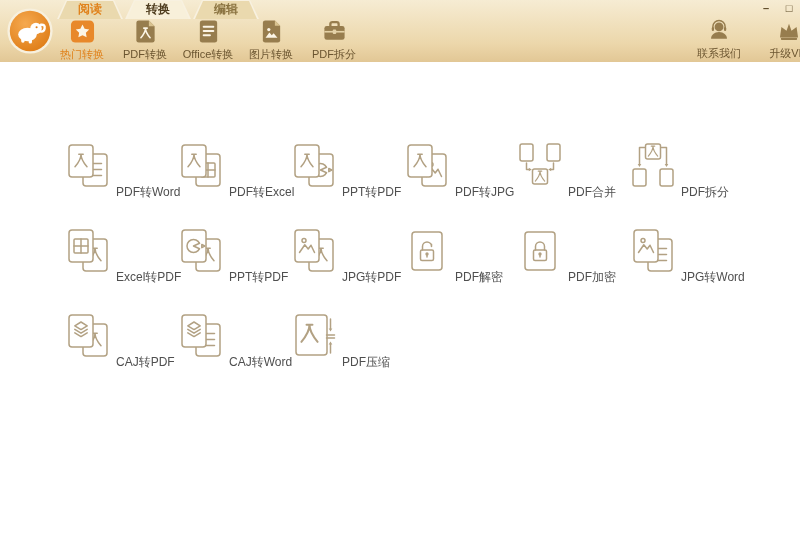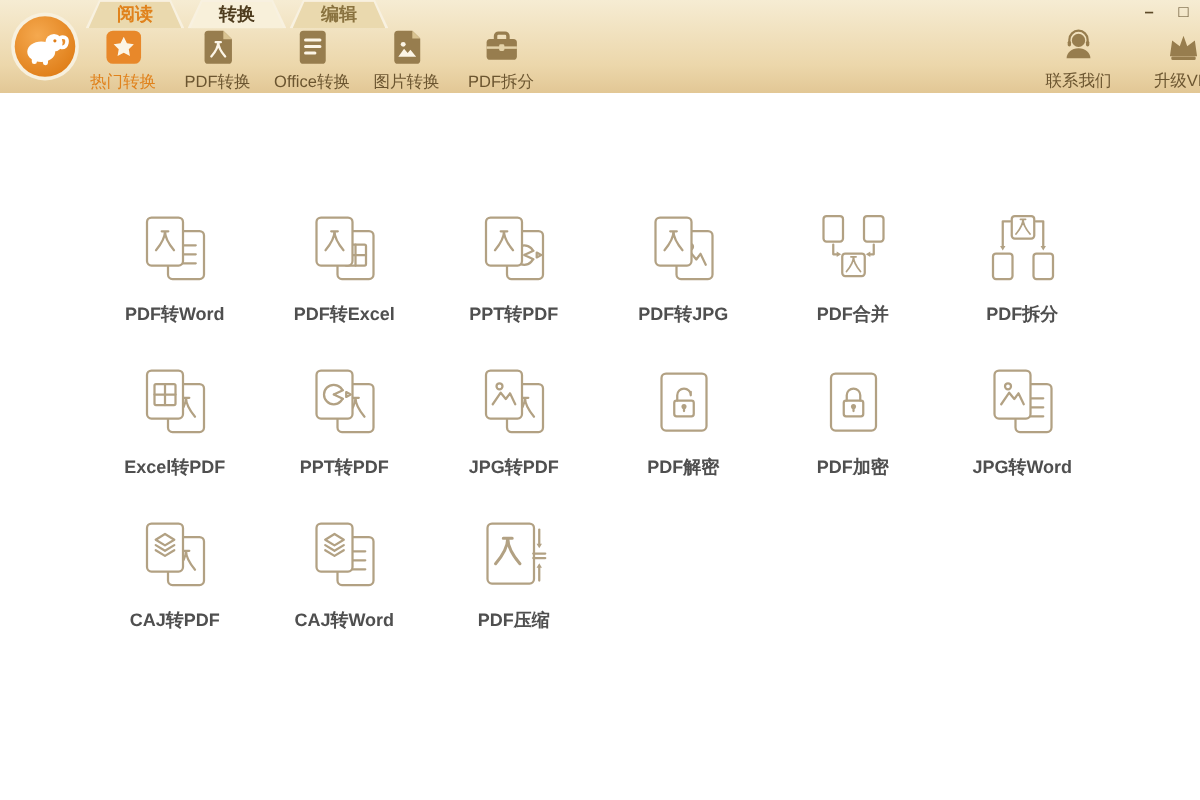--- a/index.html
+++ b/index.html
@@ -29,21 +29,21 @@
   .tools-right{position:absolute;right:12px;top:18px;display:flex;gap:16px;}
   .tool-item{width:60px;display:flex;flex-direction:column;align-items:center;cursor:pointer;}
   .tools-right .tool-item{width:54px;}
   .tool-item .ticon{height:25px;display:flex;align-items:center;justify-content:center;}
   .tool-item .tlabel{margin-top:3px;font-size:11px;color:#6b5530;white-space:nowrap;}
   .tool-item.active .tlabel{color:#e0821c;}
 
   
   main{position:absolute;top:62px;left:0;right:0;bottom:0;background:#fff;}
   .grid{margin:76px 0 0 60px;display:grid;grid-template-columns:repeat(6,113px);row-gap:22px;}
-  .cell{display:flex;flex-direction:column;align-items:center;cursor:pointer;font-weight:bold;}
+  .cell{display:flex;flex-direction:row;align-items:flex-end;cursor:pointer;}
   .cell .gicon{width:56px;height:56px;margin-bottom:7px;}
   .cell .glabel{font-size:12px;color:#4f4f4f;white-space:nowrap;}
 </style>
 </head>
 <body>
 
 <div class="window">
   <header>
     <div class="tabbar">
         <div class="tab">

